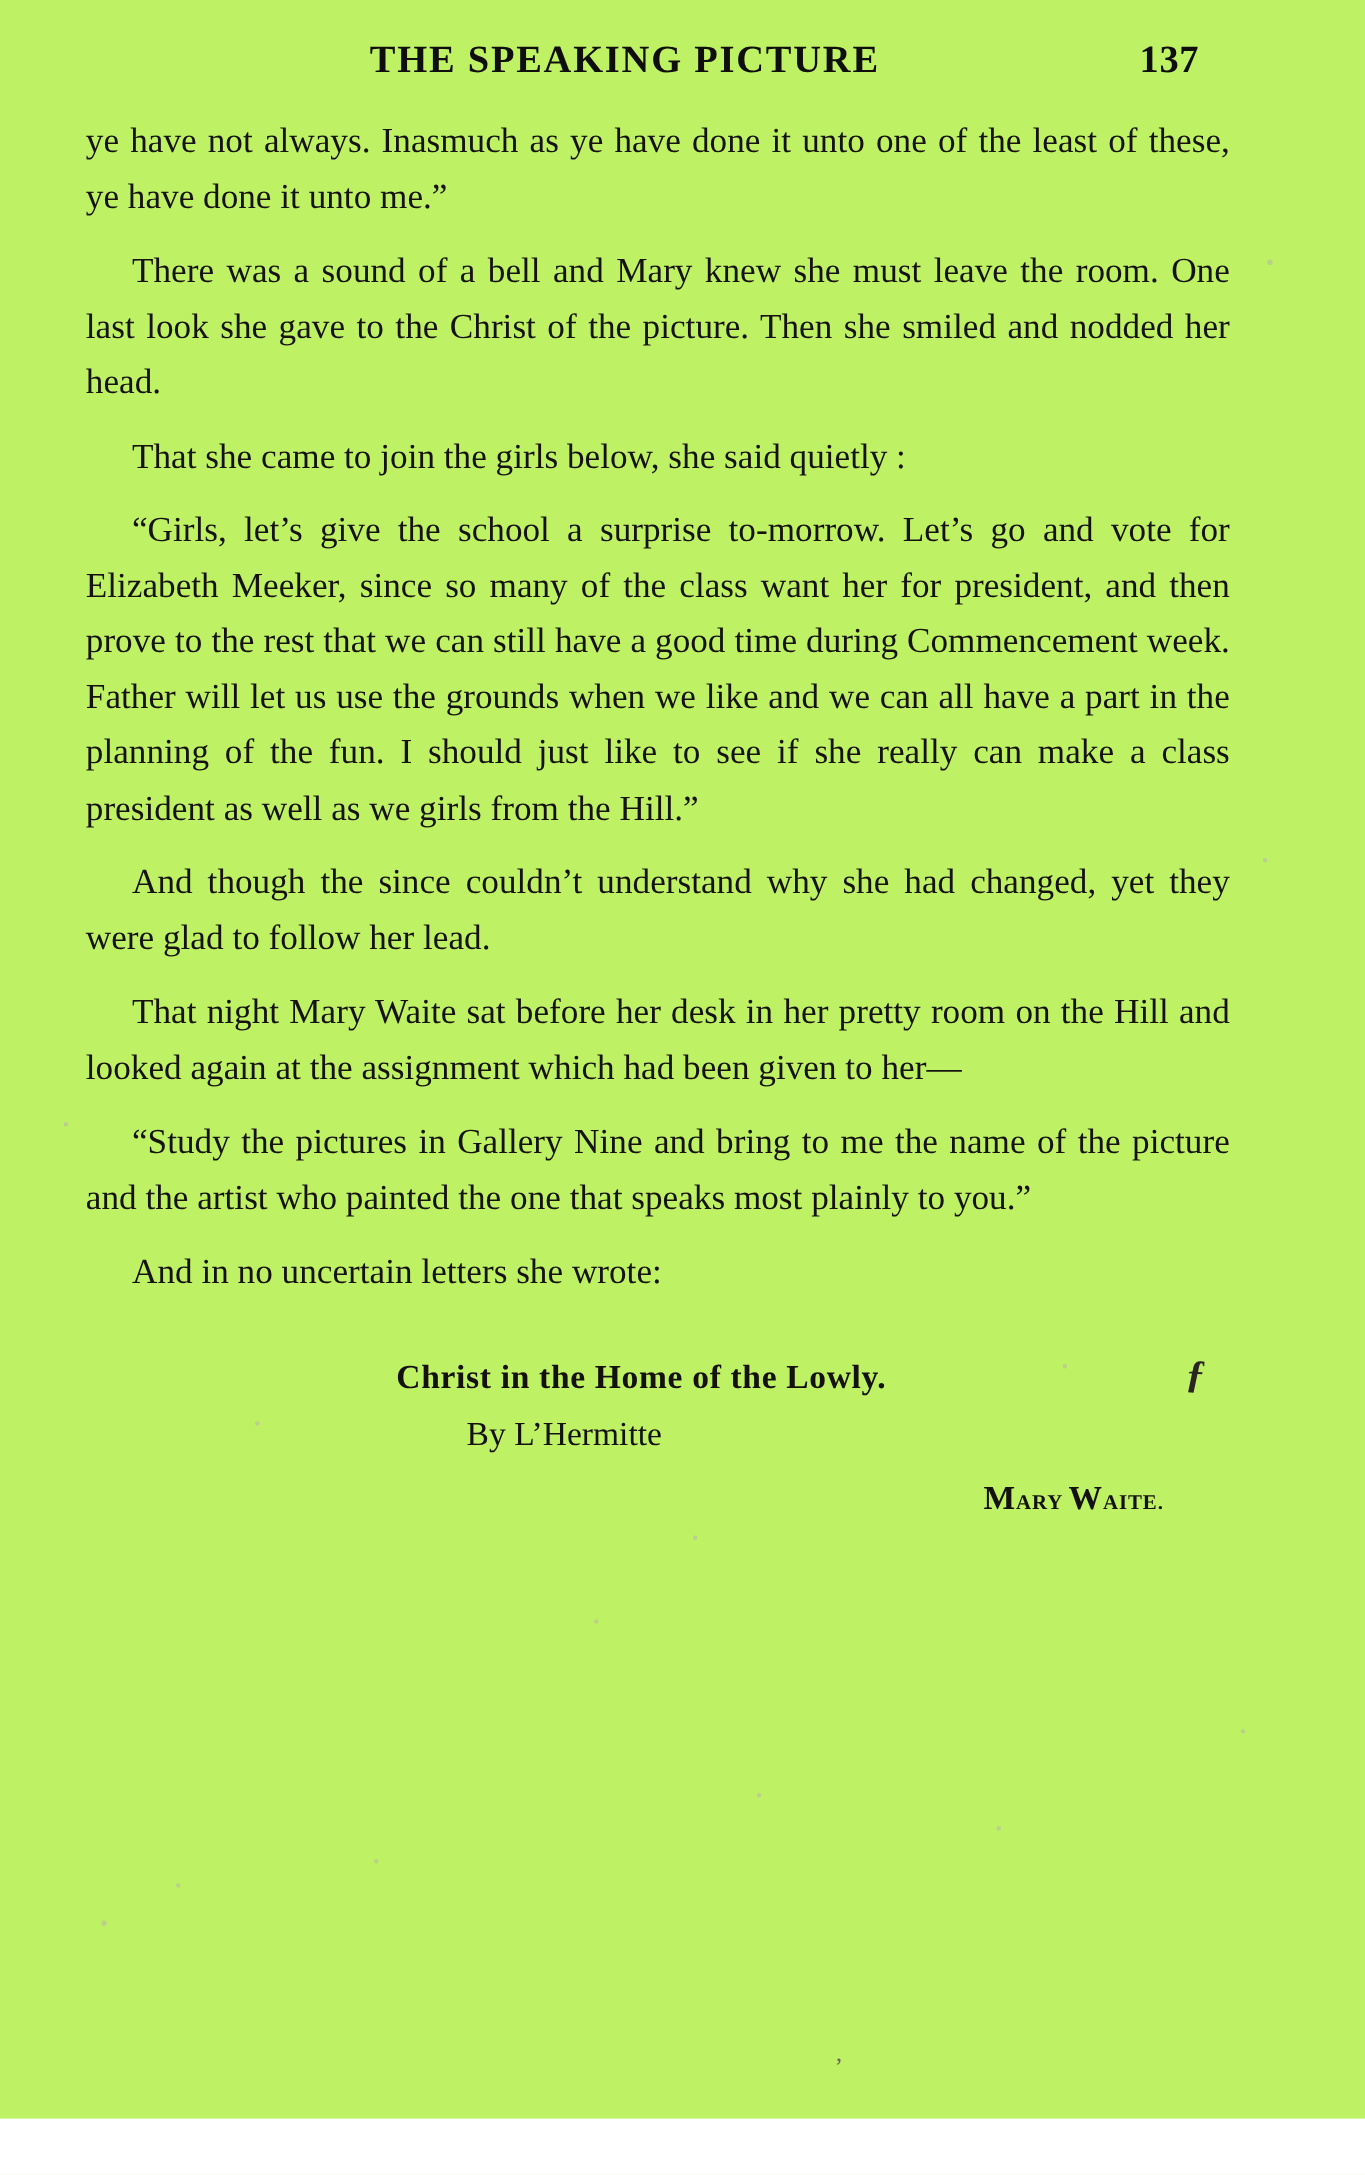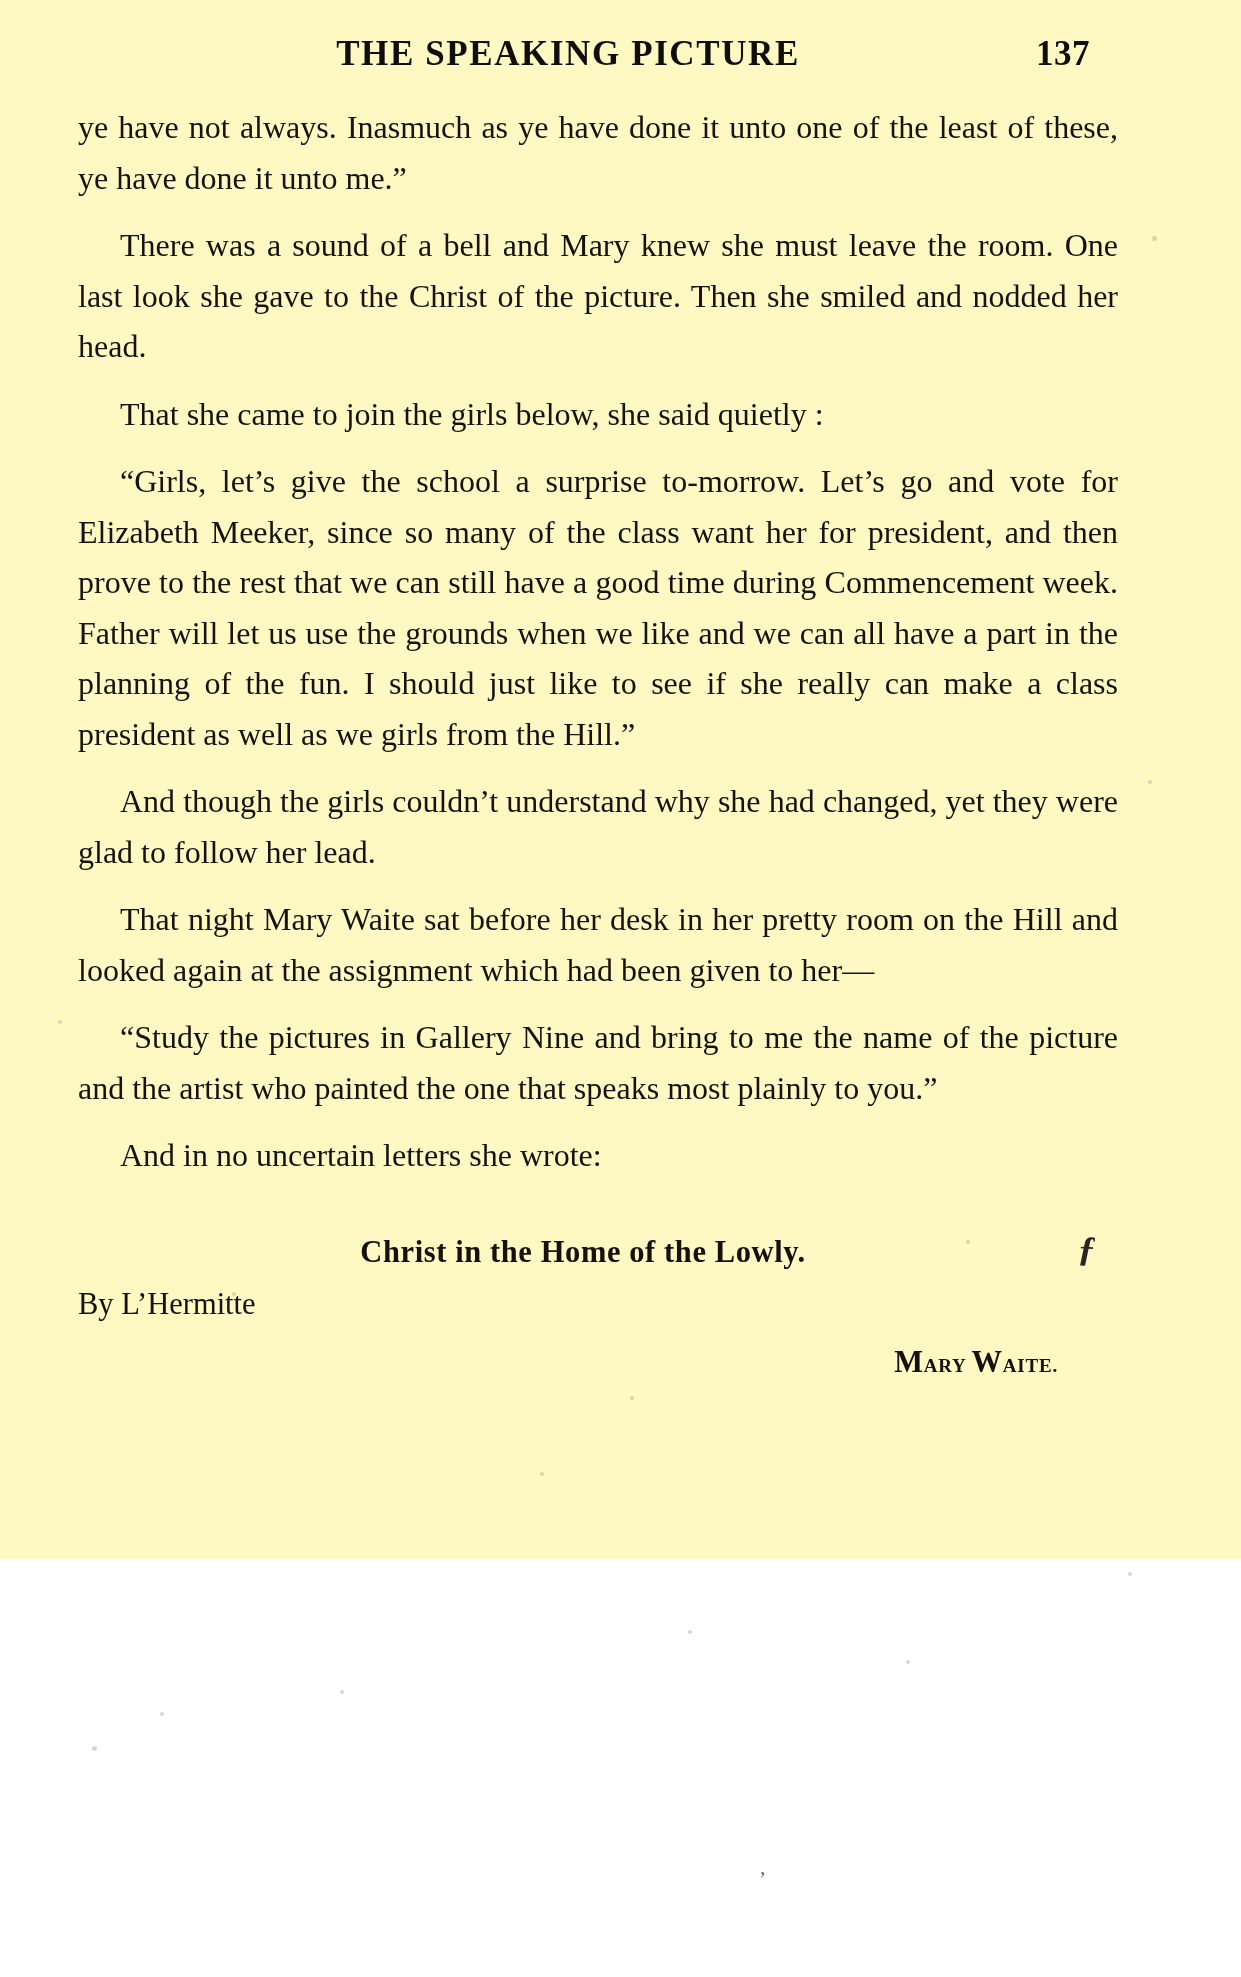--- a/index.html
+++ b/index.html
@@ -12,22 +12,22 @@
     height: 1977px;
     position: relative;
     font-family: "Liberation Serif", serif;
     color: #14110f;
     overflow: hidden;
   }
   .page {
     position: absolute;
     left: 0; top: 0;
     width: 1241px;
-    height: 1559px;
-    background: #fef9c3;
+    height: 1926px;
+    background: #bef264;
   }
   .page-inner {
     position: absolute;
     left: 48px;
     top: 30px;
     width: 1100px;
   }
   .running-head {
     position: relative;
     height: 66px;
@@ -82,20 +82,21 @@
     font-size: 30.5px;
     line-height: 50px;
   }
   .sig-title {
     text-align: center;
     letter-spacing: 0.6px;
     padding-right: 30px;
     font-weight: bold;
   }
   .sig-artist {
+    text-align: center;
     padding-right: 170px;
     margin-top: 2px;
   }
   .sig-name {
     text-align: right;
     padding-right: 60px;
     margin-top: 8px;
     letter-spacing: 0.8px;
     font-weight: bold;
   }
@@ -137,21 +138,21 @@
     <div class="running-head">
       <div class="head-title">THE SPEAKING PICTURE</div>
       <div class="head-folio">137</div>
     </div>
 
     <div class="body-text">
       <p class="noindent">ye have not always.  Inasmuch as ye have done it unto one of the least of these, ye have done it unto me.”</p>
       <p class="indent">There was a sound of a bell and Mary knew she must leave the room.  One last look she gave to the Christ of the picture.  Then she smiled and nodded her head.</p>
       <p class="indent">That she came to join the girls below, she said quietly :</p>
       <p class="indent">“Girls, let’s give the school a surprise to-morrow.  Let’s go and vote for Elizabeth Meeker, since so many of the class want her for president, and then prove to the rest that we can still have a good time during Commencement week.  Father will let us use the grounds when we like and we can all have a part in the planning of the fun.  I should just like to see if she really can make a class president as well as we girls from the Hill.”</p>
-      <p class="indent">And though the girls couldn’t understand why she had changed, yet they were glad to follow her lead.</p>
+      <p class="indent">And though the since couldn’t understand why she had changed, yet they were glad to follow her lead.</p>
       <p class="indent">That night Mary Waite sat before her desk in her pretty room on the Hill and looked again at the assignment which had been given to her—</p>
       <p class="indent">“Study the pictures in Gallery Nine and bring to me the name of the picture and the artist who painted the one that speaks most plainly to you.”</p>
       <p class="indent">And in no uncertain letters she wrote:</p>
     </div>
 
     <div class="signature-block">
       <div class="sig-title">Christ in the Home of the Lowly.</div>
       <div class="sig-artist">By L’Hermitte</div>
       <div class="sig-name">
         <span>M</span><span class="small-caps">ARY </span><span>W</span><span class="small-caps">AITE.</span>

